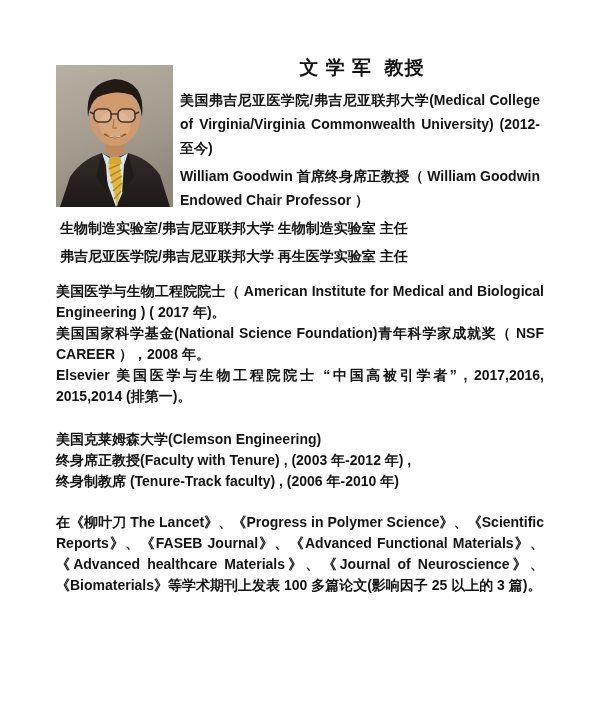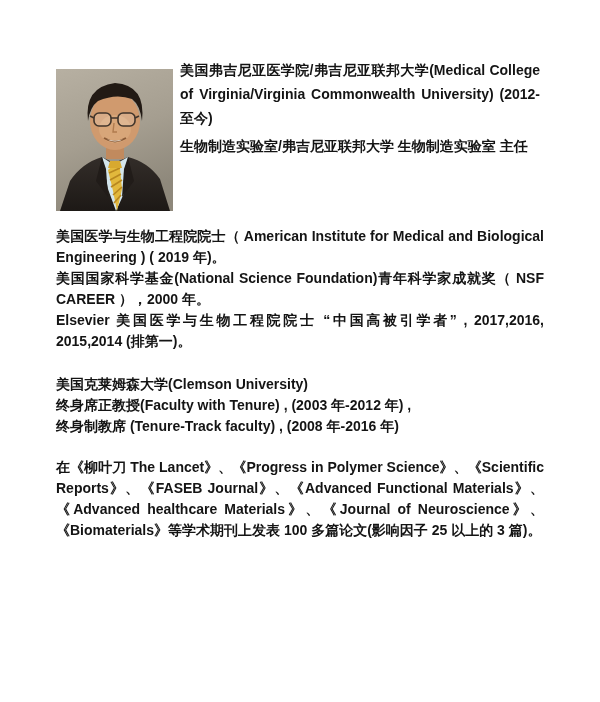--- a/index.html
+++ b/index.html
@@ -93,34 +93,37 @@
         <rect x="38" y="44" width="17" height="13" rx="5" fill="rgba(255,255,255,0.18)" stroke="#41352b" stroke-width="1.6"></rect>
         <rect x="62" y="44" width="17" height="13" rx="5" fill="rgba(255,255,255,0.18)" stroke="#41352b" stroke-width="1.6"></rect>
         <path d="M55,49 L62,49 M38,49 L34,47 M79,49 L83,47" stroke="#41352b" stroke-width="1.6" fill="none"></path>
 
         <path d="M58,54 L57,63 L61,63" stroke="#b07b4e" stroke-width="1.4" fill="none"></path>
         <path d="M48,69 Q59,76 70,69" stroke="#8a5a36" stroke-width="1.8" fill="none"></path>
         <path d="M51,70.5 Q59,74.5 67,70.5 Q59,72.8 51,70.5 Z" fill="#f2ece2"></path>
       </svg>
     </div>
 
+    <h1 class="page-title">文 学 军  教授</h1>
 
     <p class="aff-line">美国弗吉尼亚医学院/弗吉尼亚联邦大学(Medical College of Virginia/Virginia Commonwealth University)  (2012-至今)</p>
+    <p class="aff-line">William Goodwin 首席终身席正教授（ William Goodwin Endowed Chair Professor ）</p>
     <p class="aff-line">生物制造实验室/弗吉尼亚联邦大学 生物制造实验室 主任</p>
+    <p class="aff-line">弗吉尼亚医学院/弗吉尼亚联邦大学 再生医学实验室 主任</p>
   </div>
 
   <div class="section sec-honors">
-    <p>美国医学与生物工程院院士（ American Institute for Medical and Biological Engineering ) ( 2019 年)。</p>
-    <p>美国国家科学基金(National Science Foundation)青年科学家成就奖（ NSF CAREER ），2000 年。</p>
+    <p>美国医学与生物工程院院士（ American Institute for Medical and Biological Engineering ) ( 2017 年)。</p>
+    <p>美国国家科学基金(National Science Foundation)青年科学家成就奖（ NSF CAREER ），2008 年。</p>
     <p>Elsevier 美国医学与生物工程院院士 “中国高被引学者” , 2017,2016, 2015,2014 (排第一)。</p>
   </div>
 
   <div class="section sec-clemson">
-    <p>美国克莱姆森大学(Clemson University)</p>
+    <p>美国克莱姆森大学(Clemson Engineering)</p>
     <p>终身席正教授(Faculty with Tenure) , (2003 年-2012 年) ,</p>
-    <p>终身制教席 (Tenure-Track faculty) , (2008 年-2016 年)</p>
+    <p>终身制教席 (Tenure-Track faculty) , (2006 年-2010 年)</p>
   </div>
 
   <div class="section sec-pubs">
     <p>在《柳叶刀 The Lancet》、《Progress in Polymer Science》、《Scientific Reports》、《FASEB Journal》、《Advanced Functional Materials》、《Advanced healthcare Materials》、《Journal of Neuroscience》、《Biomaterials》等学术期刊上发表 100 多篇论文(影响因子 25 以上的 3 篇)。</p>
   </div>
 
 </div>
 
 </body></html>

